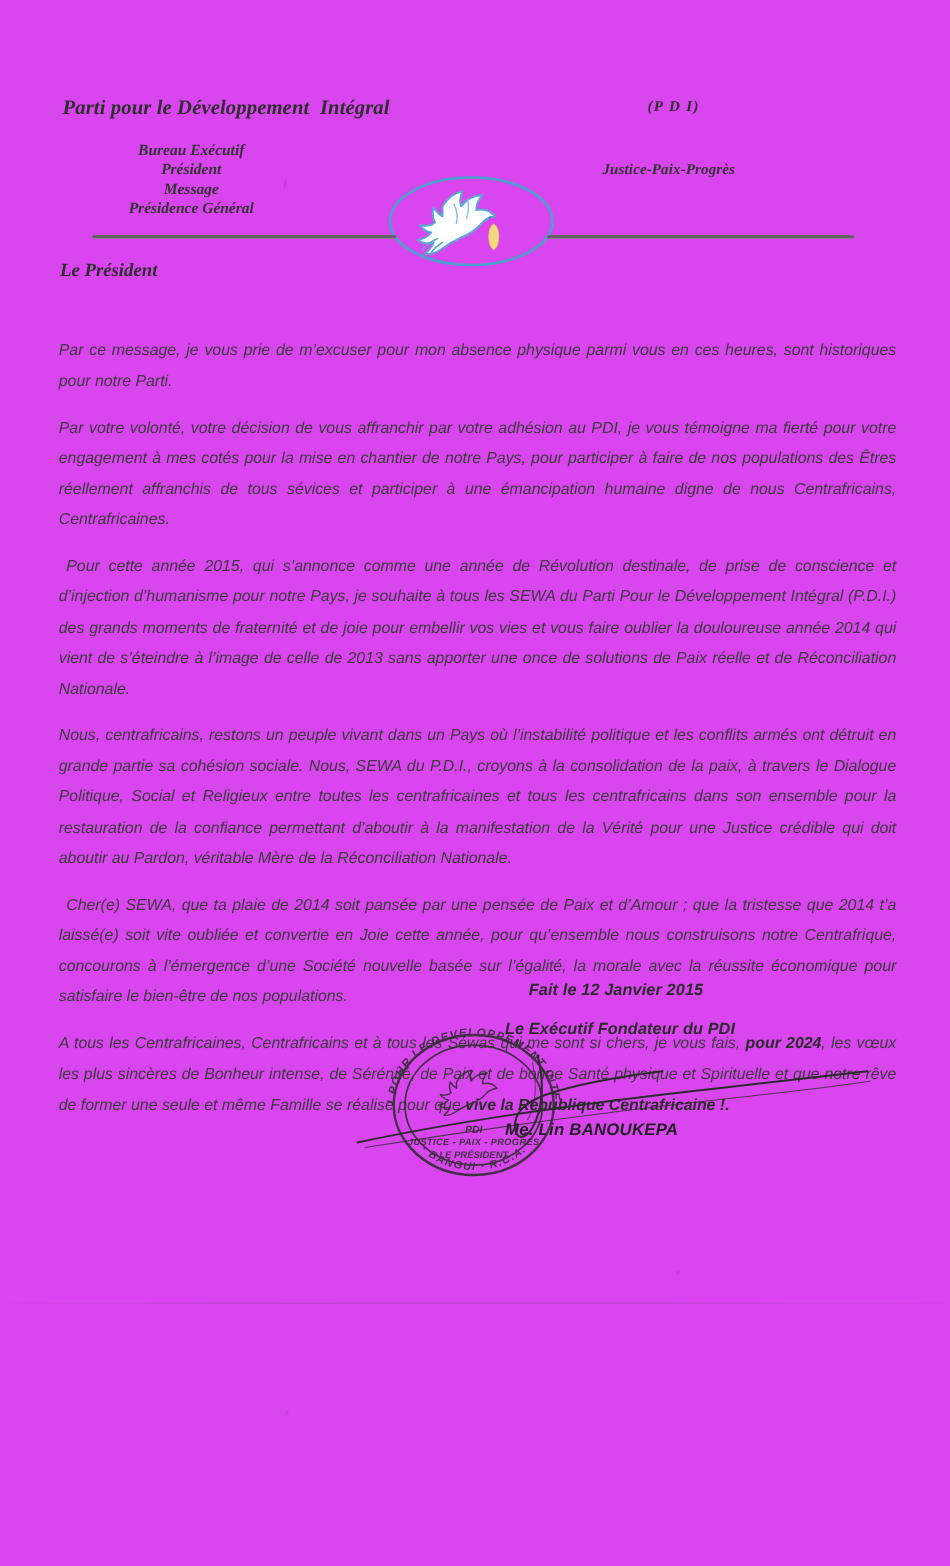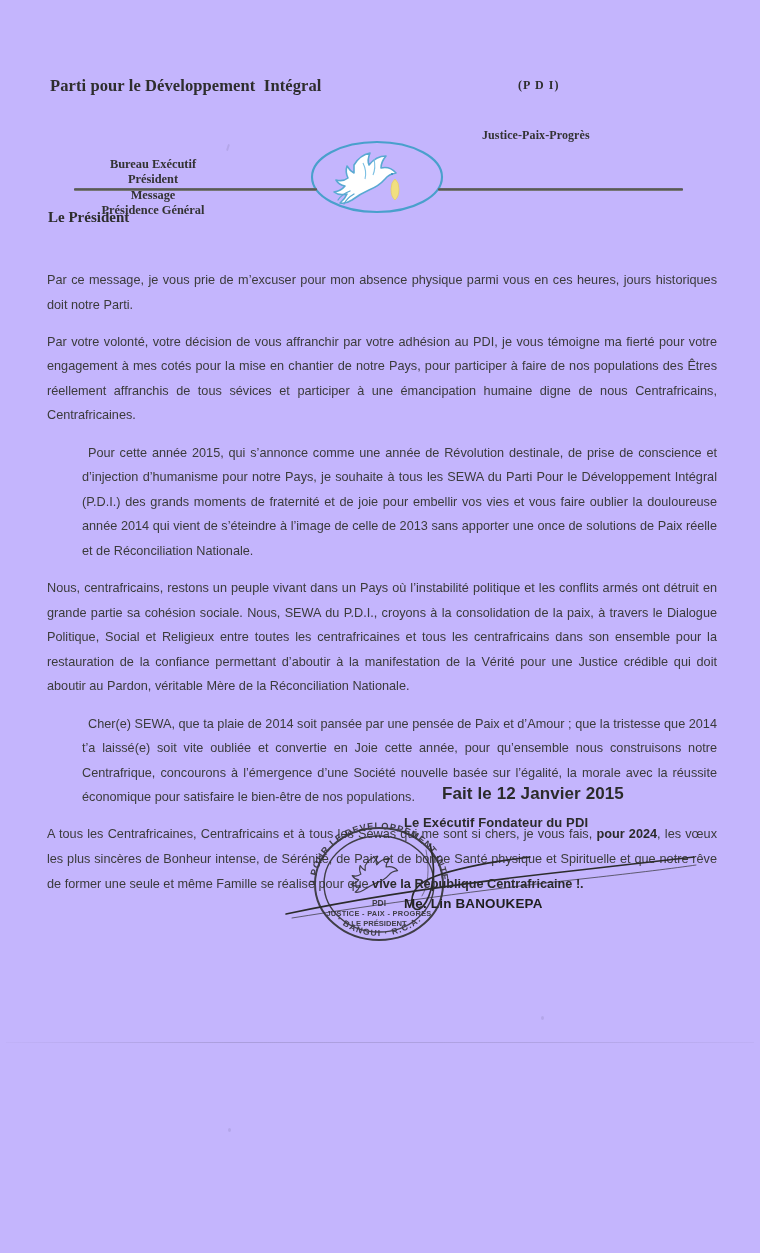--- a/index.html
+++ b/index.html
@@ -14,21 +14,22 @@
     position: relative;
     overflow: hidden;
     font-family: "Liberation Sans", sans-serif;
     color: #3a3a3a;
     -webkit-font-smoothing: antialiased;
   }
 
   .page {
     position: absolute;
     inset: 0;
-    background: #c4b5fd;
+    background: #d946ef;
+    font-style: italic;
   }
 
   
   .letterhead {
     position: absolute;
     left: 0; right: 0; top: 0;
     height: 200px;
   }
   .lh-title {
     position: absolute;
@@ -55,21 +56,20 @@
     position: absolute;
     left: 58px;
     top: 113px;
     width: 190px;
     text-align: center;
     font-family: "Liberation Serif", serif;
     font-weight: bold;
     font-size: 12.4px;
     line-height: 15.4px;
     color: #333;
-    margin-top: 44px;
   }
   .lh-motto {
     position: absolute;
     left: 482px;
     top: 128px;
     font-family: "Liberation Serif", serif;
     font-weight: bold;
     font-size: 12px;
     letter-spacing: 0.1px;
     color: #333;
@@ -125,35 +125,35 @@
     width: 670px;
   }
   .para {
     text-align: justify;
     text-justify: inter-word;
     font-size: 12.7px;
     line-height: 24.6px;
     color: #3b3b3b;
     margin: 0 0 12.5px 0;
   }
-  .para.indent { text-indent: 6px; margin-left: 35px; }
+  .para.indent { text-indent: 6px; }
   .para b { font-weight: bold; color: #2b2b2b; }
 
   
   .closing {
     position: absolute;
     left: 0; right: 0;
     top: 784px;
     height: 180px;
   }
   .datum {
     position: absolute;
-    left: 442px;
+    left: 423px;
     top: 0;
-    font-size: 17px;
+    font-size: 13px;
     font-weight: bold;
     color: #2b2b2b;
     letter-spacing: 0.1px;
   }
   .signer-role {
     position: absolute;
     left: 404px;
     top: 31px;
     font-size: 13px;
     font-weight: bold;
@@ -248,21 +248,21 @@
     </div>
 
     <div class="rule rule-left"></div>
     <div class="rule rule-right"></div>
   </div>
 
   <div class="president-line">Le Président</div>
 
 
   <div class="body-copy">
-    <p class="para">Par ce message, je vous prie de m’excuser pour mon absence physique parmi vous en ces heures, jours historiques doit notre Parti.</p>
+    <p class="para">Par ce message, je vous prie de m’excuser pour mon absence physique parmi vous en ces heures, sont historiques pour notre Parti.</p>
     <p class="para">Par votre volonté, votre décision de vous affranchir par votre adhésion au PDI, je vous témoigne ma fierté pour votre engagement à mes cotés pour la mise en chantier de notre Pays, pour participer à faire de nos populations des Êtres réellement affranchis de tous sévices et participer à une émancipation humaine digne de nous Centrafricains, Centrafricaines.</p>
     <p class="para indent">Pour cette année 2015, qui s’annonce comme une année de Révolution destinale, de prise de conscience et d’injection d’humanisme pour notre Pays, je souhaite à tous les SEWA du Parti Pour le Développement Intégral (P.D.I.) des grands moments de fraternité et de joie pour embellir vos vies et vous faire oublier la douloureuse année 2014 qui vient de s’éteindre à l’image de celle de 2013 sans apporter une once de solutions de Paix réelle et de Réconciliation Nationale.</p>
     <p class="para">Nous, centrafricains, restons un peuple vivant dans un Pays où l’instabilité politique et les  conflits  armés ont détruit  en  grande  partie sa cohésion  sociale. Nous, SEWA du P.D.I., croyons à la  consolidation  de  la  paix, à travers  le  Dialogue Politique,  Social  et   Religieux entre toutes les centrafricaines et tous les centrafricains dans son ensemble pour la restauration  de  la  confiance permettant d’aboutir à la manifestation de la Vérité pour une Justice crédible qui doit aboutir au Pardon, véritable Mère de la Réconciliation Nationale.</p>
     <p class="para indent">Cher(e)  SEWA, que ta plaie de 2014 soit pansée par une pensée de Paix et d’Amour ; que la tristesse que 2014  t’a laissé(e)  soit  vite  oubliée  et  convertie  en  Joie cette  année,  pour  qu’ensemble  nous  construisons  notre Centrafrique, concourons à l’émergence d’une Société nouvelle basée sur l’égalité, la morale avec la réussite économique pour satisfaire le bien-être de nos populations.</p>
     <p class="para"><span>A tous les Centrafricaines, Centrafricains et à tous les Séwas  qui me sont si chers,  je vous fais, </span><b>pour 2024</b><span>,  les vœux les plus sincères de Bonheur intense, de Sérénité, de Paix et de bonne Santé physique et Spirituelle et que notre rêve de former une seule et même Famille se réalise pour que </span><b>vive la République Centrafricaine !.</b></p>
   </div>
 
   <div class="closing">
     <div class="datum">Fait le 12 Janvier 2015</div>
     <div class="signer-role">Le Exécutif Fondateur du PDI</div>

